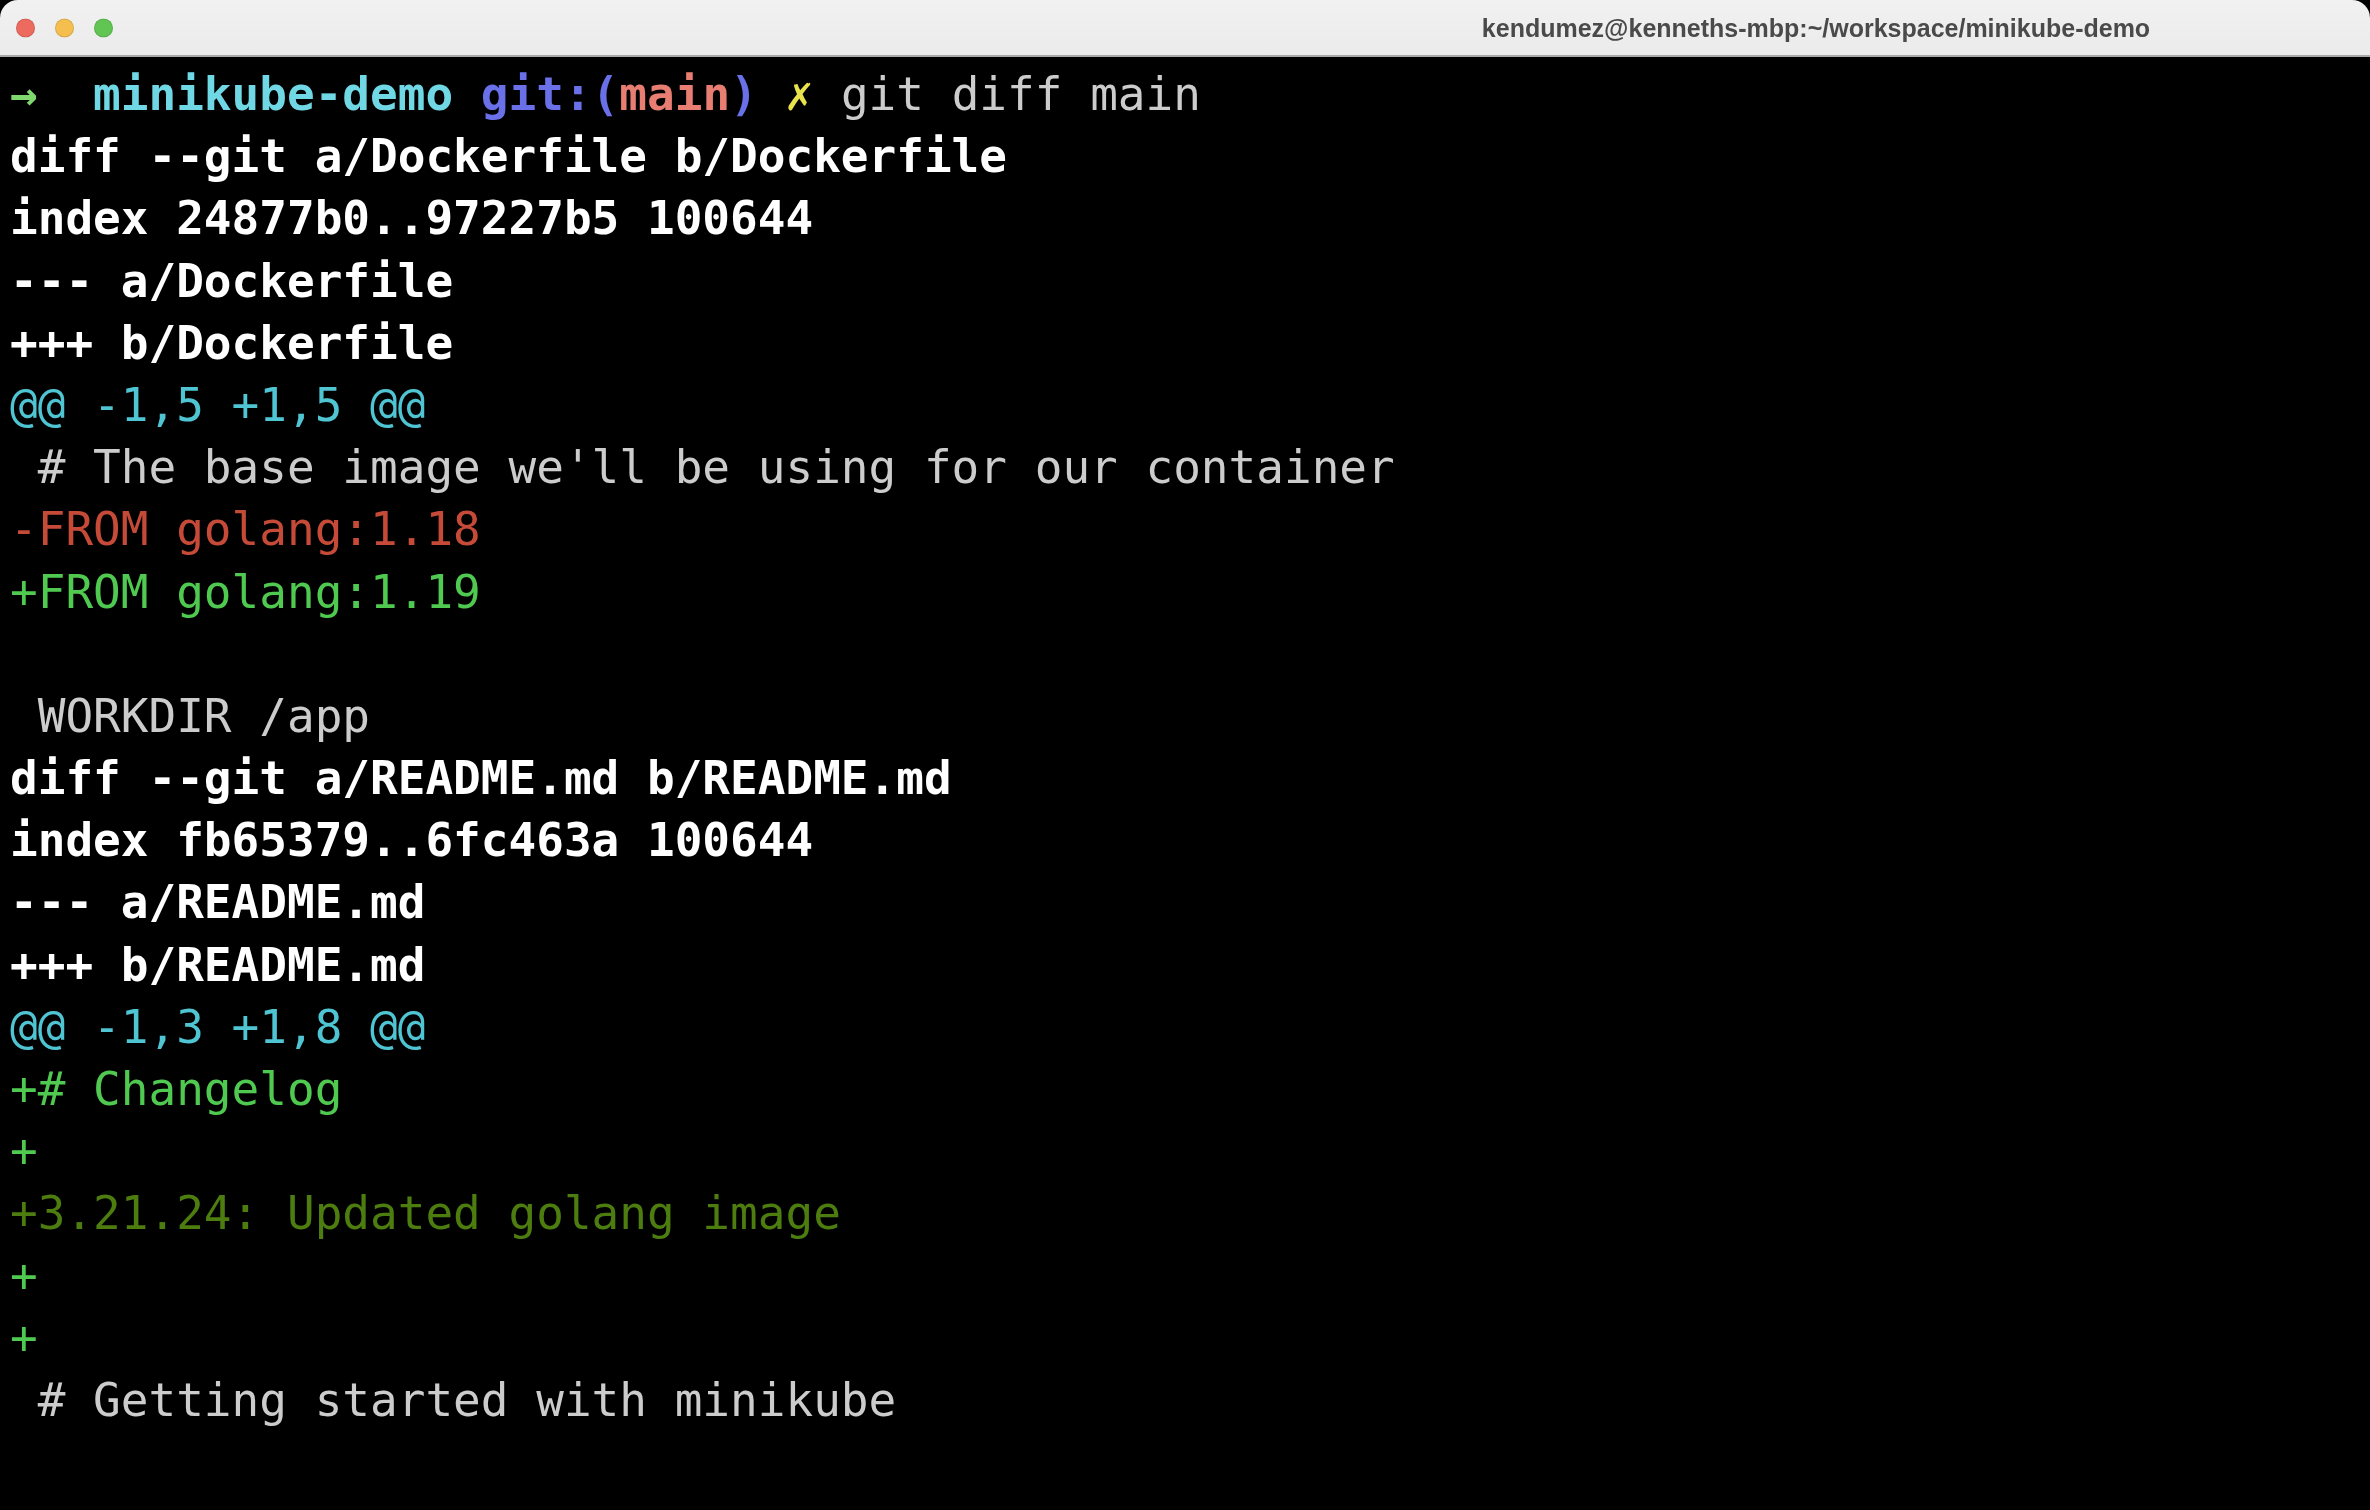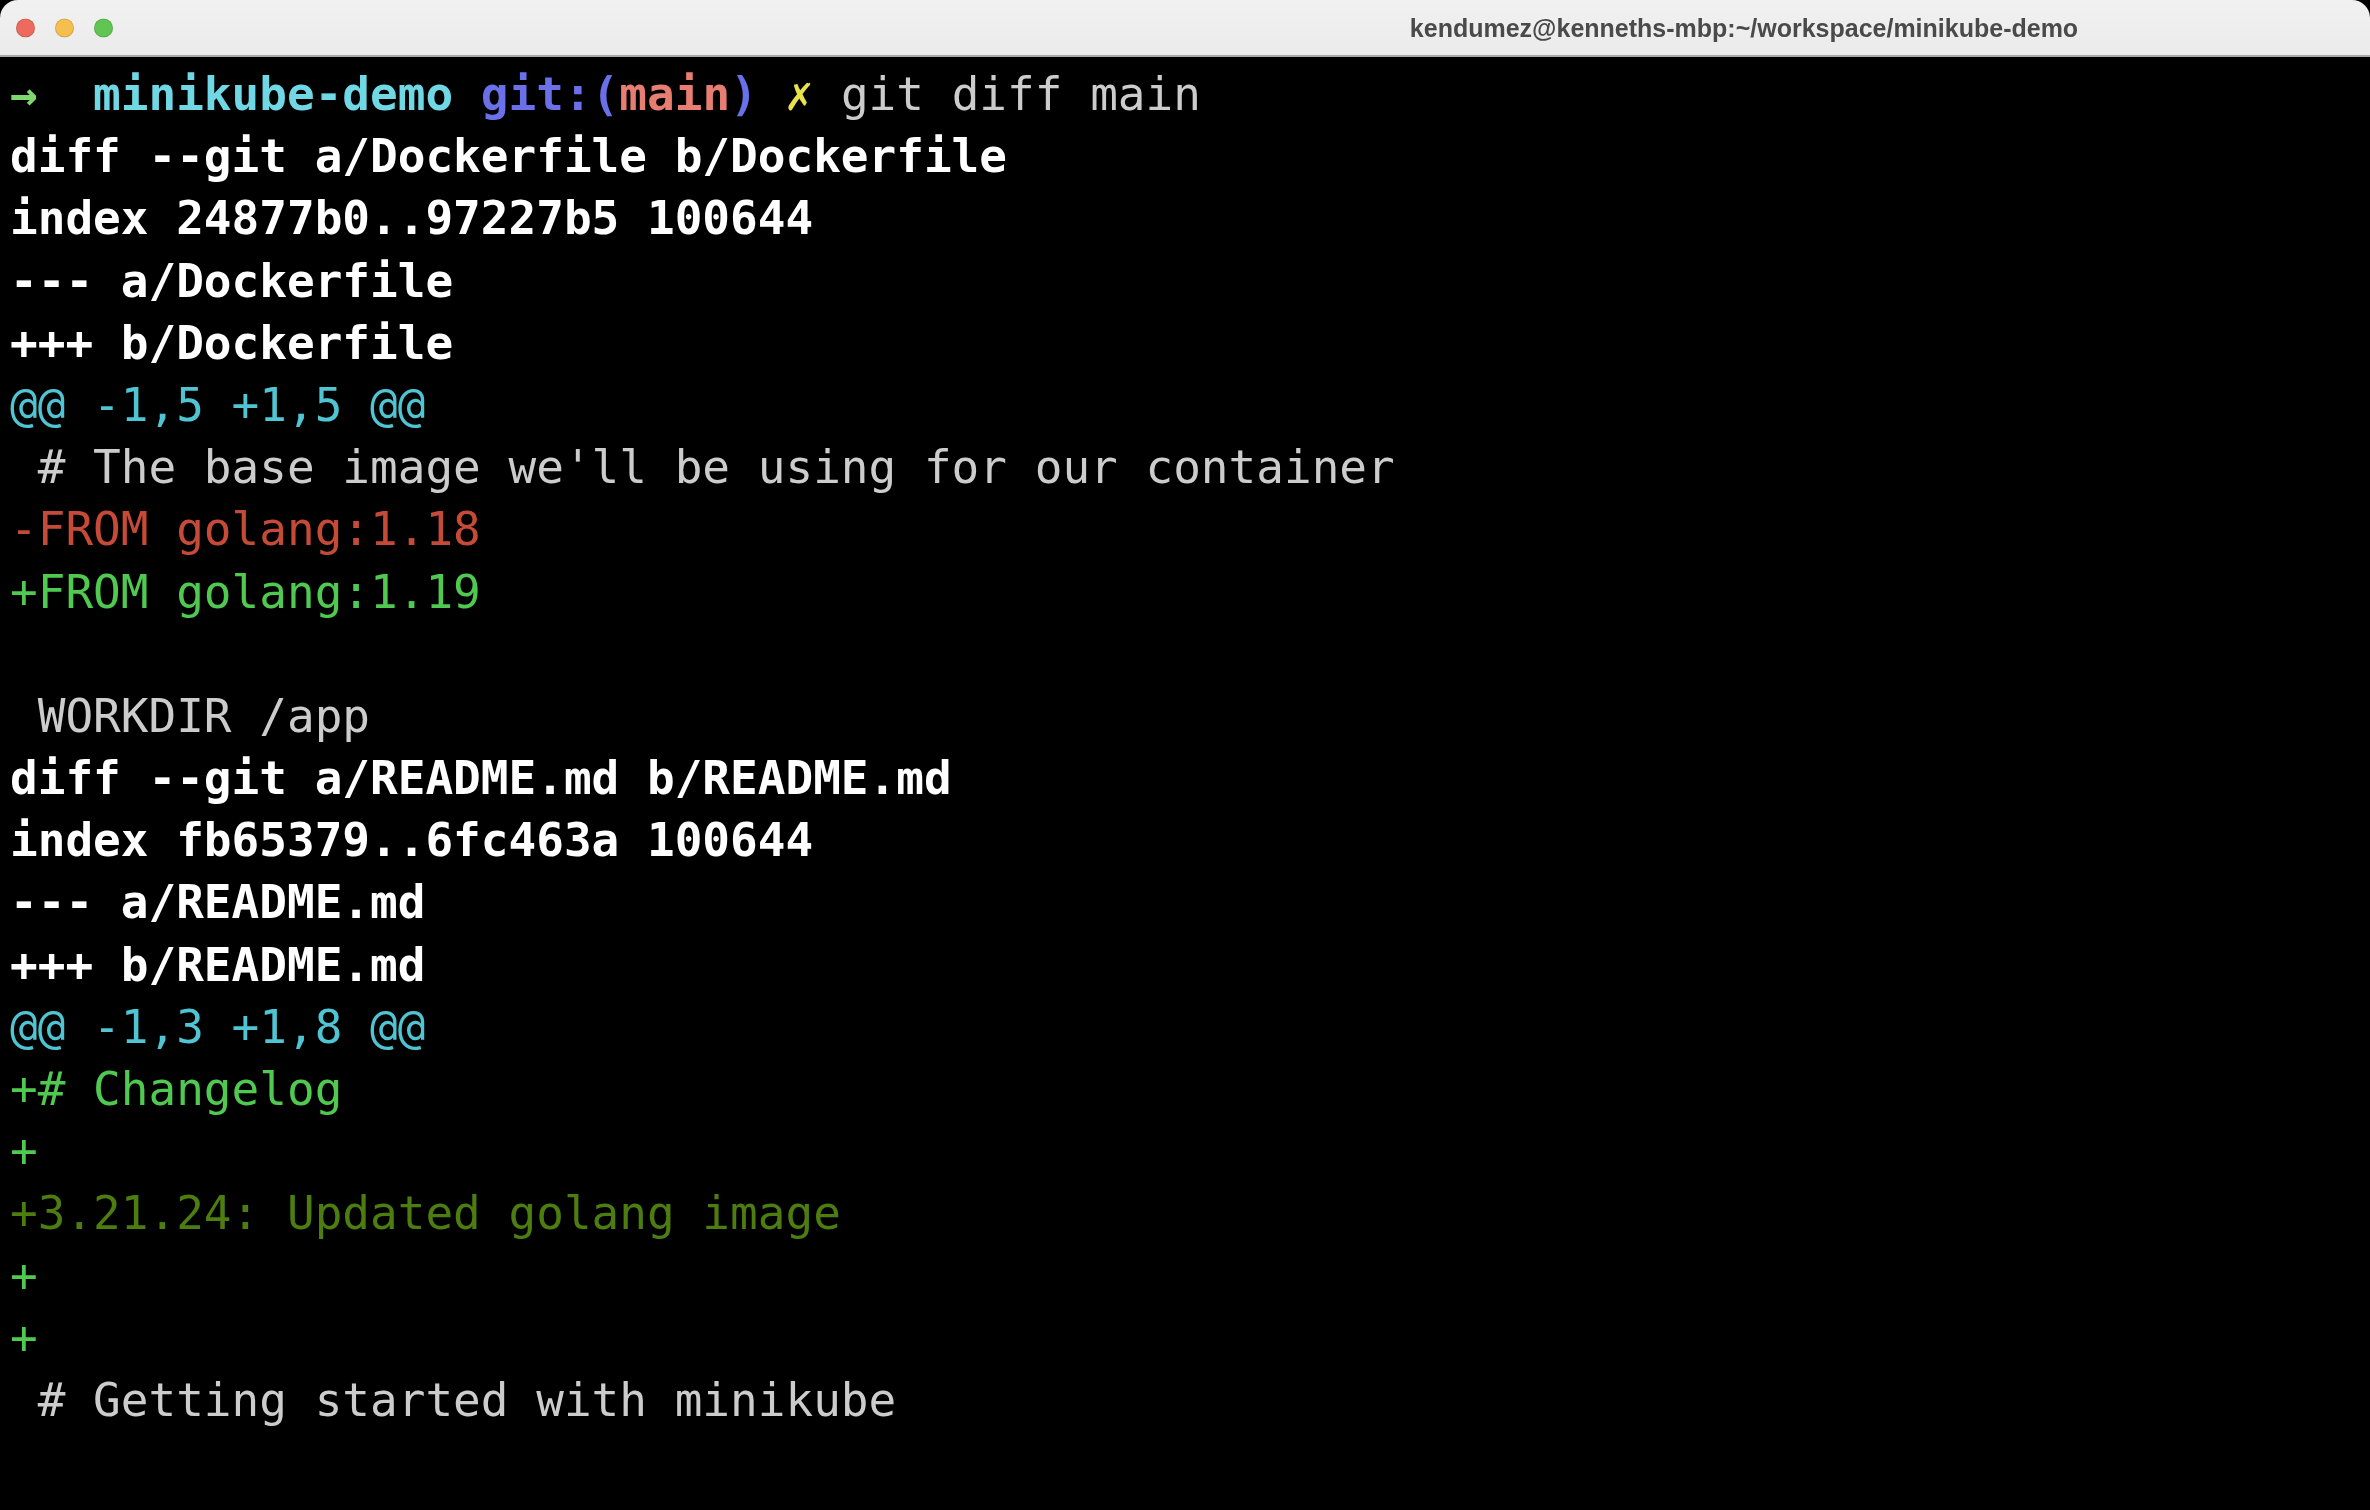--- a/index.html
+++ b/index.html
@@ -38,21 +38,21 @@
   .traffic-light {
     width: 19px;
     height: 19px;
     border-radius: 50%;
     border: 1px solid rgba(0,0,0,0.12);
     box-sizing: border-box;
     cursor: pointer;
   }
   .titlebar-title {
     position: absolute;
-    left: 1744px;
+    left: 1816px;
     top: 50%;
     transform: translate(-50%, -50%);
     font-family: "Liberation Sans", sans-serif;
     font-size: 25px;
     font-weight: 700;
     color: #4a4a4a;
     white-space: nowrap;
   }
   .terminal {
     padding: 6px 22px 0 10px;

